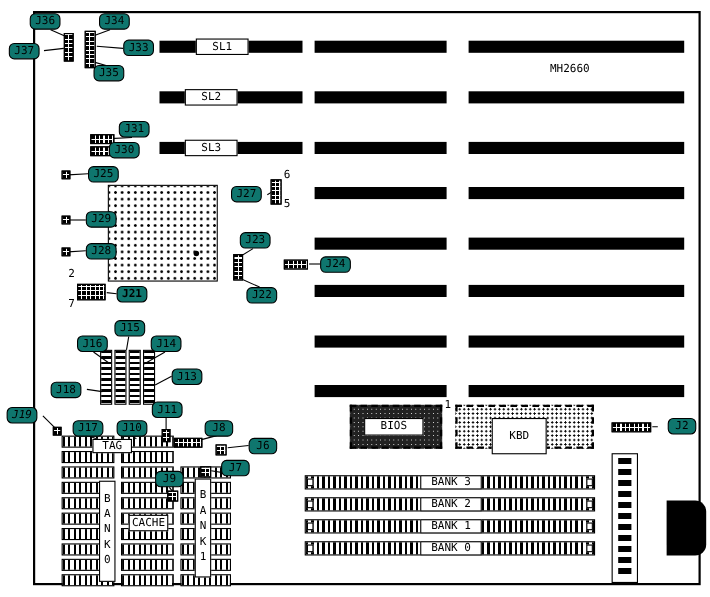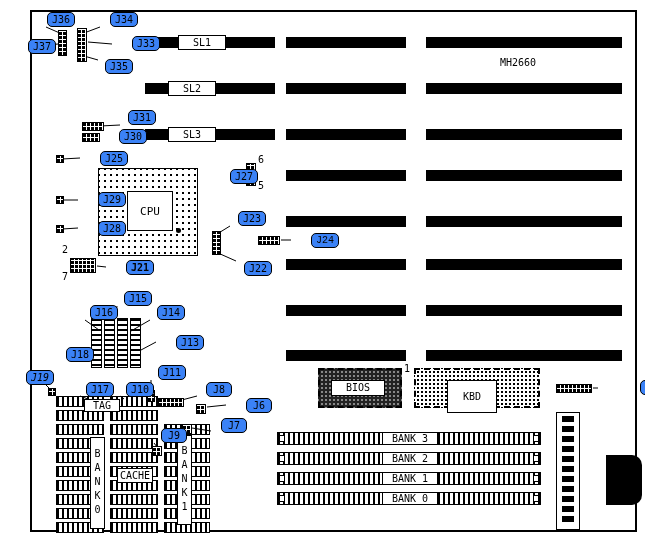--- a/index.html
+++ b/index.html
@@ -4,24 +4,24 @@
 <style>
   html,body{margin:0;padding:0;background:#fff;}
   .stage{position:relative;width:645px;height:543px;background:#fff;overflow:hidden;
          font-family:"DejaVu Sans Mono","Liberation Mono",monospace;color:#000;}
   .board{position:absolute;left:30px;top:10px;width:607px;height:522px;
          border:2px solid #000;box-sizing:border-box;background:#fff;z-index:0;}
   .bar{position:absolute;height:11px;background:#000;z-index:1;}
   .labelbox{position:absolute;background:#fff;border:1px solid #000;box-sizing:border-box;
             display:flex;align-items:center;justify-content:center;
             font-size:10px;line-height:1;white-space:nowrap;z-index:4;}
-  .callout{position:absolute;background:#3b82f6;border:1px solid #000;border-radius:5px;
+  .callout{position:absolute;background:#0f766e;border:1px solid #000;border-radius:5px;
            height:15px;min-width:26px;padding:0 4px;box-sizing:border-box;
            display:flex;align-items:center;justify-content:center;
-           font-size:10px;line-height:1;z-index:6;margin-left:20px;}
+           font-size:10px;line-height:1;z-index:6;}
   .pins{position:absolute;background-color:#000;
         background-image:repeating-linear-gradient(0deg,transparent 0 3px,#fff 3px 4px),
                          repeating-linear-gradient(90deg,transparent 0 3px,#fff 3px 4px);
         border:1px solid #000;box-sizing:border-box;z-index:3;}
   .vchip{position:absolute;border:1px solid #000;box-sizing:border-box;z-index:1;
          background:repeating-linear-gradient(180deg,#000 0 2px,#fff 2px 5px);}
   .hchip{position:absolute;border:1px solid #000;box-sizing:border-box;z-index:1;
          background:repeating-linear-gradient(90deg,#000 0 2px,#fff 2px 5px);}
   .simm{position:absolute;border:1px solid #000;box-sizing:border-box;z-index:1;
         background:repeating-linear-gradient(90deg,#000 0 2px,#fff 2px 5px);}
@@ -88,21 +88,20 @@
       <line x1="197" y1="396" x2="178" y2="401" stroke="#000" stroke-width="1"></line>
       <line x1="226" y1="405" x2="207" y2="407" stroke="#000" stroke-width="1"></line>
       <line x1="211" y1="431" x2="192" y2="428" stroke="#000" stroke-width="1"></line>
       <line x1="154" y1="443" x2="157" y2="447" stroke="#000" stroke-width="1"></line>
       <line x1="598" y1="388" x2="593" y2="388" stroke="#000" stroke-width="1"></line>
     </svg>
 
   <div class="code">MH2660</div>
 
   <div class="cpu"></div>
-  <div class="cpu-inner">CPU</div>
   <div class="cpu-dot"></div>
 
   <div class="bios"></div>
   <div class="labelbox" style="left:331px;top:380px;width:54px;height:16px">BIOS</div>
   <div class="kbd"></div>
   <div class="labelbox" style="left:447px;top:380px;width:50px;height:33px">KBD</div>
 
   <div class="labelbox" style="left:84px;top:399px;width:36px;height:13px">TAG</div>
   <div class="labelbox" style="left:117px;top:468px;width:36px;height:15px">CACHE</div>
   <div class="vlabel" style="left:90px;top:437px;width:15px;height:92px">BANK0</div>
@@ -155,37 +154,37 @@
     <div class="callout" style="left: 8px; top: 39px;">J37</div>
     <div class="callout" style="left: 112px; top: 36px;">J33</div>
     <div class="callout" style="left: 85px; top: 59px;">J35</div>
     <div class="callout" style="left: 108px; top: 110px;">J31</div>
     <div class="callout" style="left: 99px; top: 129px;">J30</div>
     <div class="callout" style="left: 80px; top: 151px;">J25</div>
     <div class="callout" style="left: 210px; top: 169px;">J27</div>
     <div class="callout" style="left: 78px; top: 192px;">J29</div>
     <div class="callout" style="left: 78px; top: 221px;">J28</div>
     <div class="callout" style="left: 218px; top: 211px;">J23</div>
-    <div class="callout" style="left: 291px; top: 233px; font-family: Liberation Mono, monospace;">J24</div>
+    <div class="callout" style="left: 291px; top: 233px;">J24</div>
     <div class="callout" style="left: 106px; top: 260px; font-weight: bold;">J21</div>
     <div class="callout" style="left: 224px; top: 261px;">J22</div>
     <div class="callout" style="left: 104px; top: 291px;">J15</div>
     <div class="callout" style="left: 70px; top: 305px;">J16</div>
     <div class="callout" style="left: 137px; top: 305px;">J14</div>
     <div class="callout" style="left: 156px; top: 335px;">J13</div>
     <div class="callout" style="left: 46px; top: 347px;">J18</div>
     <div class="callout" style="left: 6px; top: 370px; font-style: italic;">J19</div>
     <div class="callout" style="left: 66px; top: 382px;">J17</div>
     <div class="callout" style="left: 106px; top: 382px;">J10</div>
     <div class="callout" style="left: 138px; top: 365px;">J11</div>
     <div class="callout" style="left: 186px; top: 382px;">J8</div>
     <div class="callout" style="left: 226px; top: 398px;">J6</div>
     <div class="callout" style="left: 201px; top: 418px;">J7</div>
     <div class="callout" style="left: 141px; top: 428px;">J9</div>
-    <div class="callout" style="left: 620px; top: 380px;">J2</div>
+    <div class="callout" style="left: 607px; top: 380px;">J2</div>
     <div class="vchip" style="left: 91px; top: 318px; width: 11px; height: 50px;"></div>
     <div class="vchip" style="left: 104px; top: 318px; width: 11px; height: 50px;"></div>
     <div class="vchip" style="left: 117px; top: 318px; width: 11px; height: 50px;"></div>
     <div class="vchip" style="left: 130px; top: 318px; width: 11px; height: 50px;"></div>
     <div class="hchip" style="left: 56px; top: 396px; width: 48px; height: 11px;"></div>
     <div class="hchip" style="left: 56px; top: 410px; width: 48px; height: 11px;"></div>
     <div class="hchip" style="left: 56px; top: 424px; width: 48px; height: 11px;"></div>
     <div class="hchip" style="left: 56px; top: 438px; width: 48px; height: 11px;"></div>
     <div class="hchip" style="left: 56px; top: 452px; width: 48px; height: 11px;"></div>
     <div class="hchip" style="left: 56px; top: 466px; width: 48px; height: 11px;"></div>

